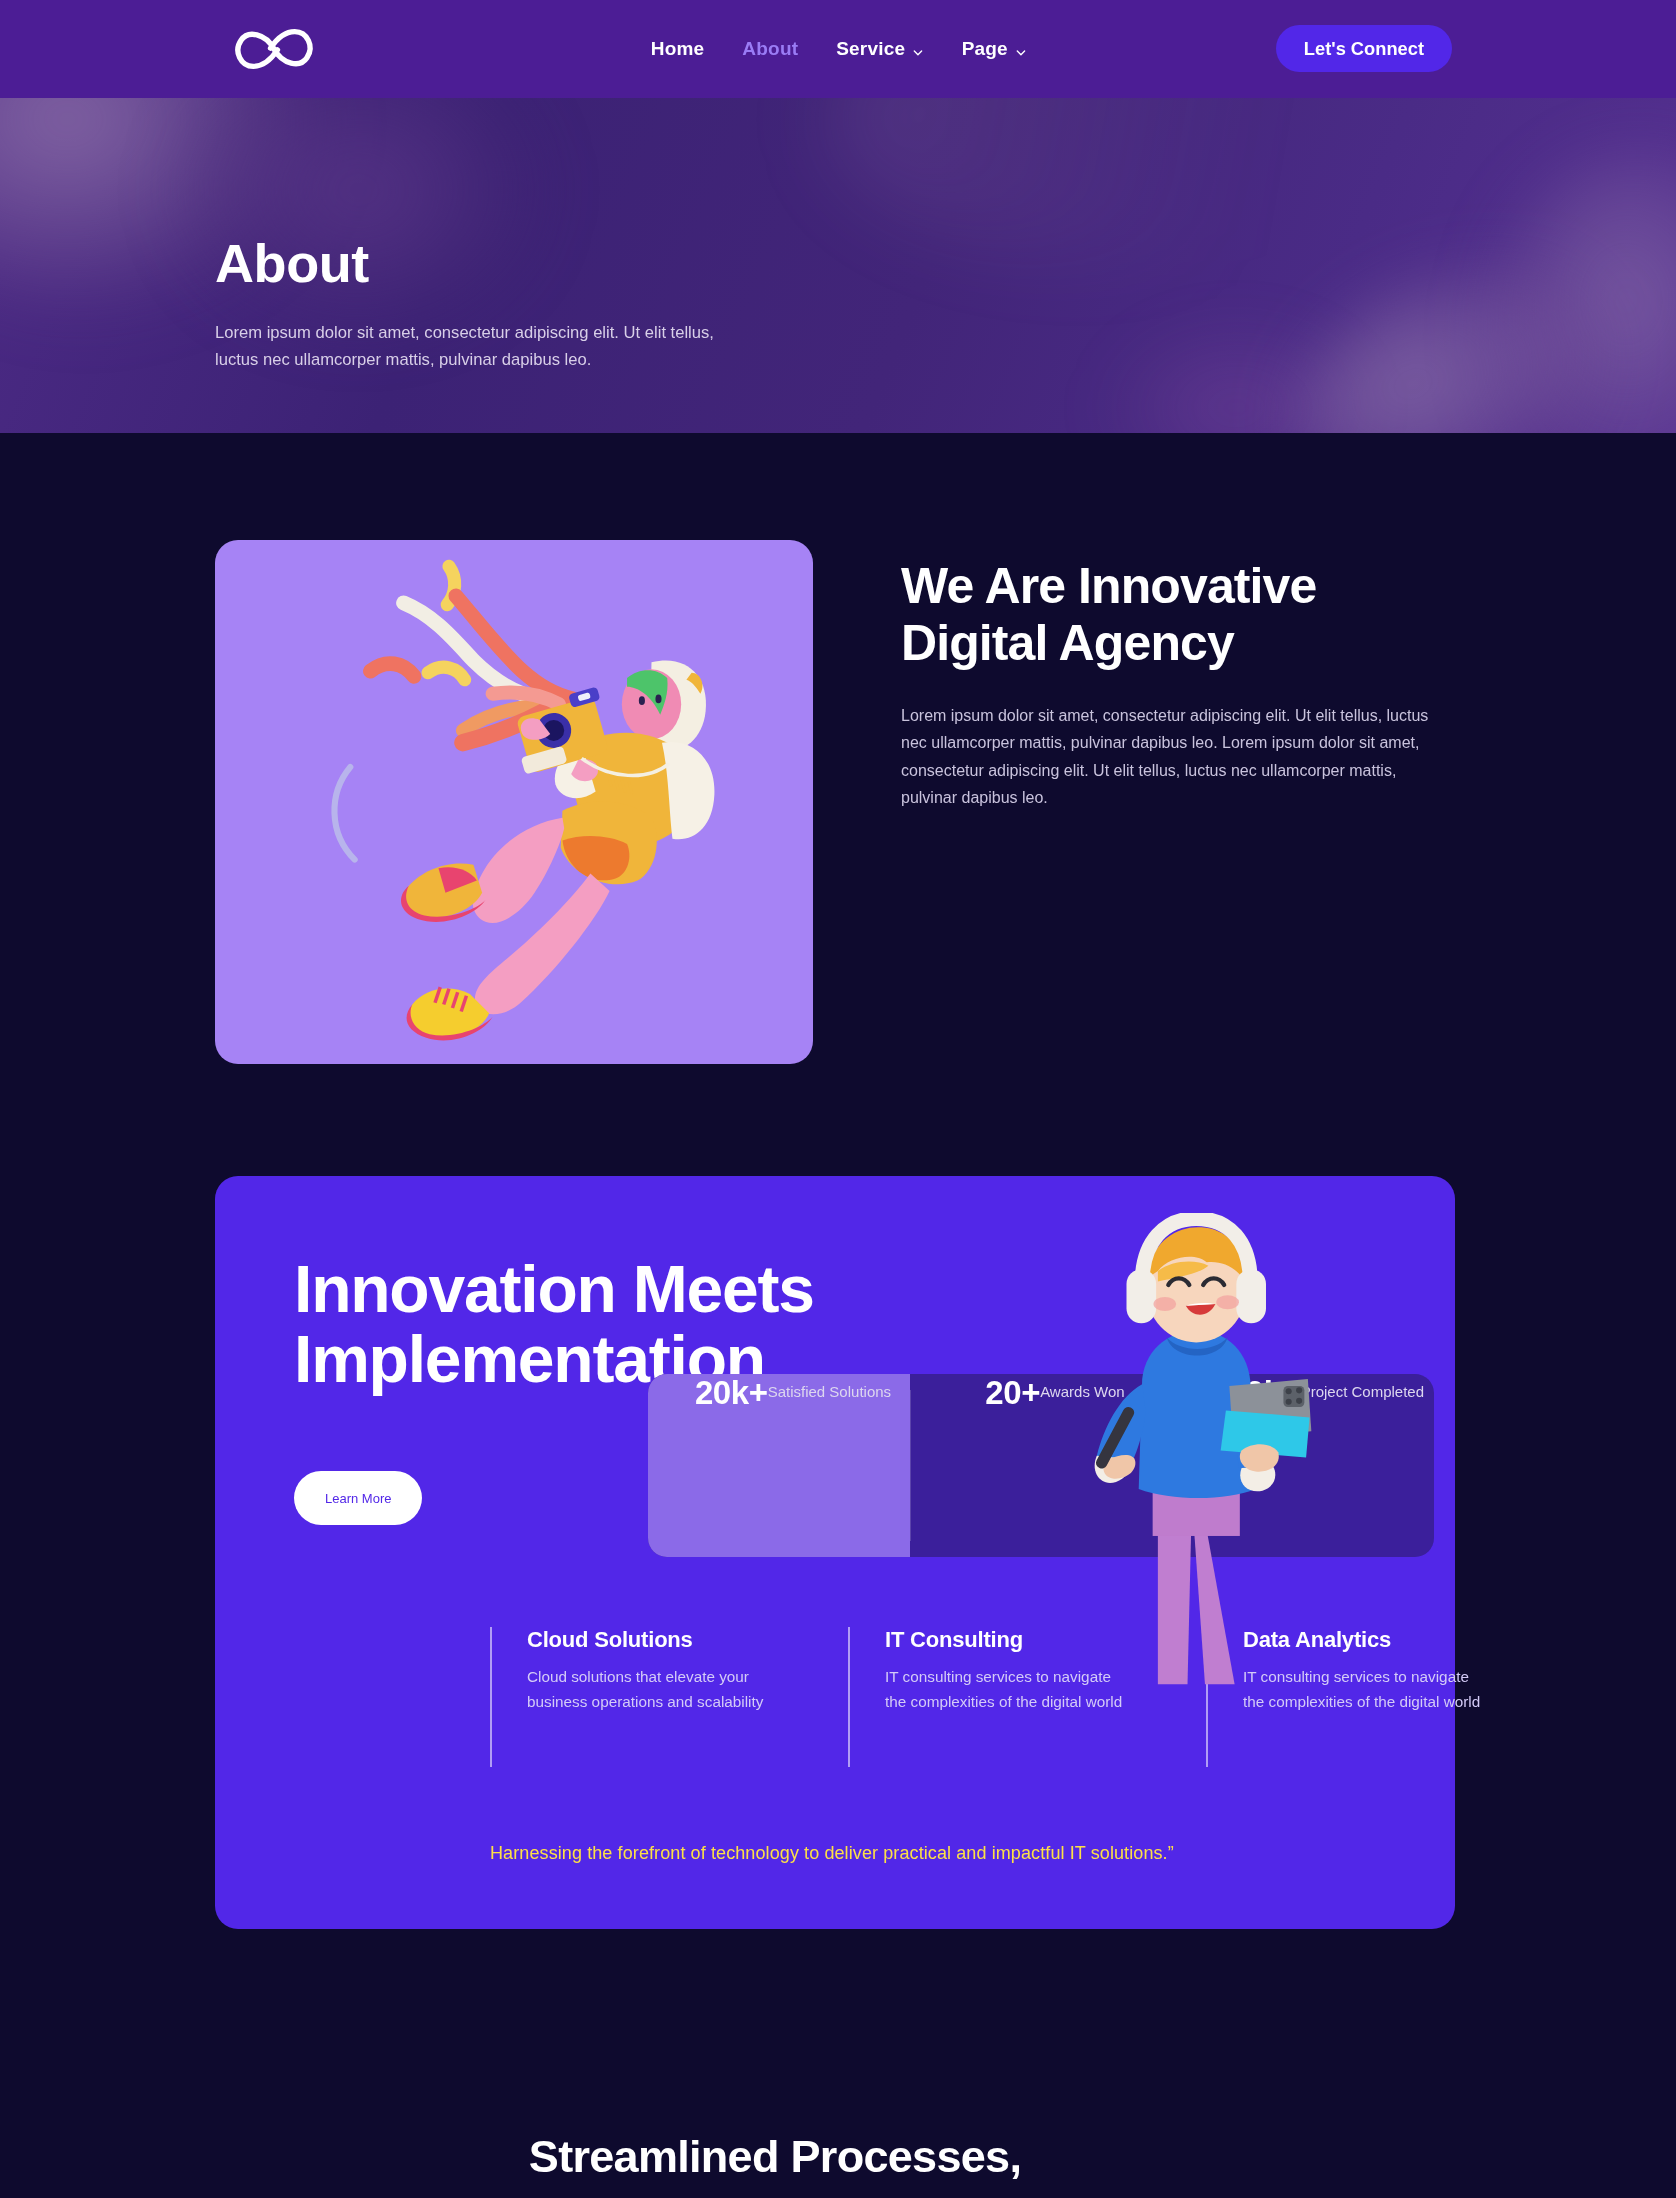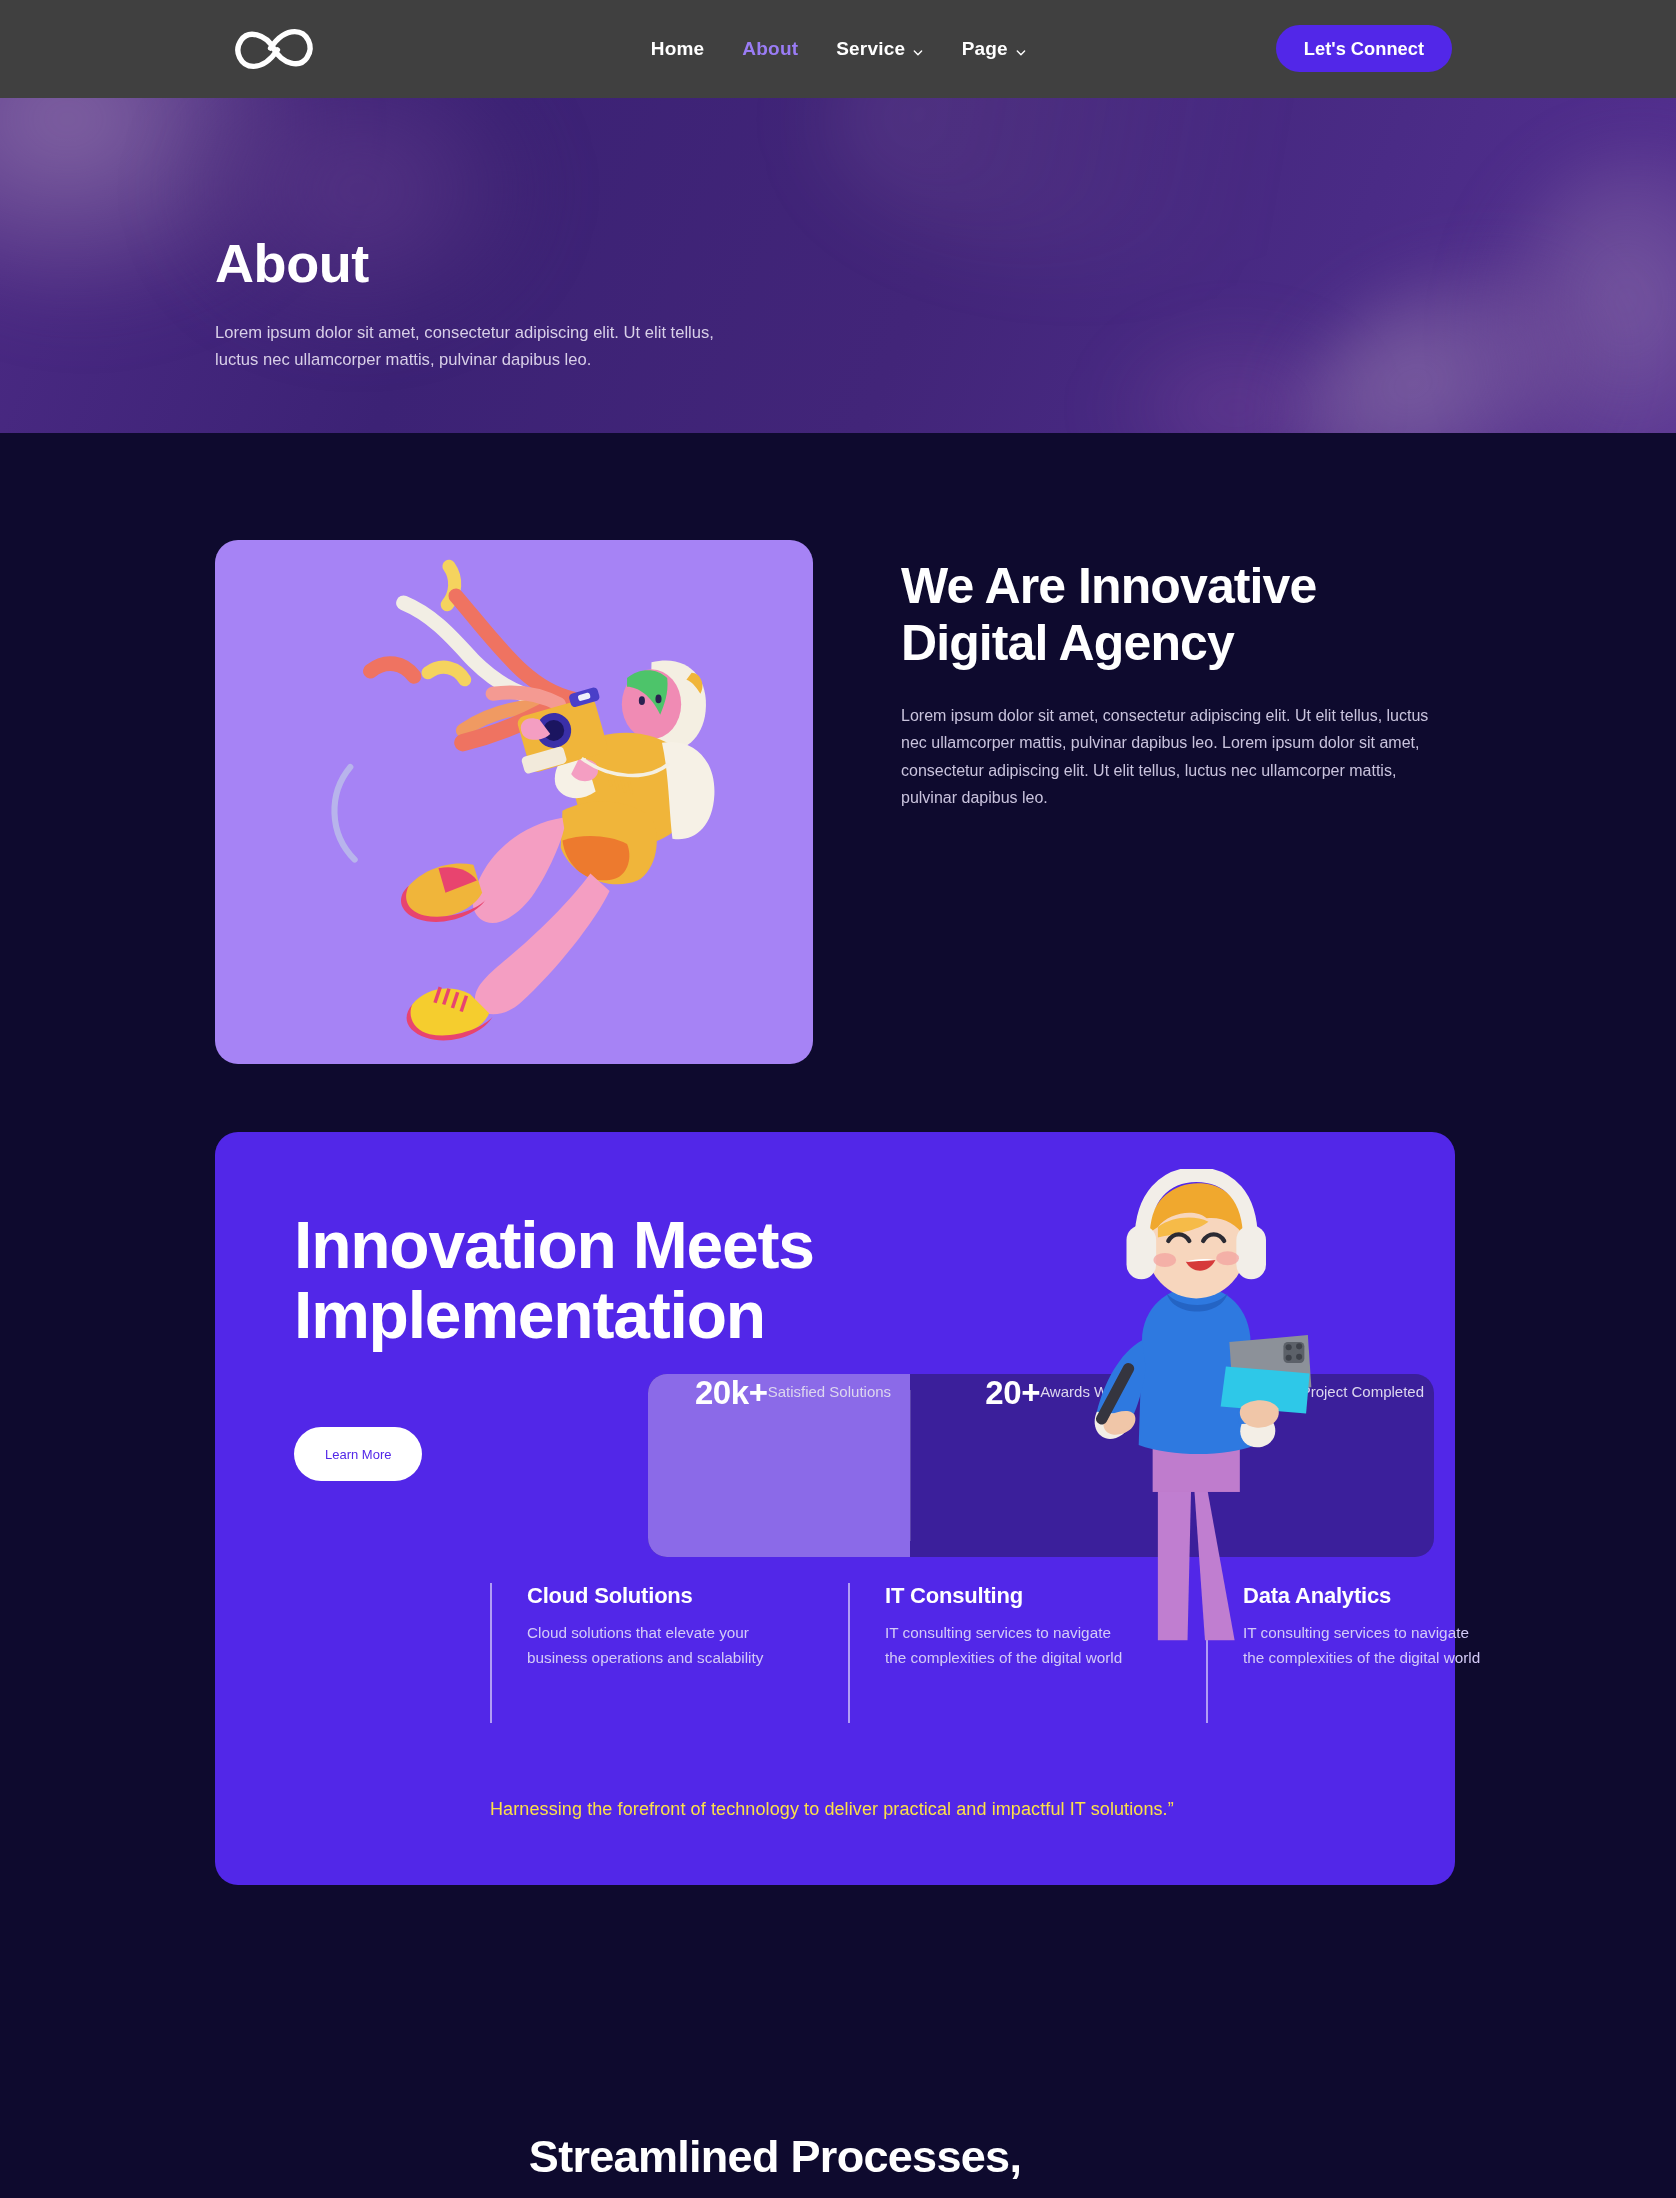--- a/index.html
+++ b/index.html
@@ -8,21 +8,21 @@
     background:#0e0a2e;
     font-family:"Liberation Sans", sans-serif;
     -webkit-font-smoothing:antialiased;
   }
   body { width:1677px; min-height:2198px; overflow-x:hidden; }
 
   
   .header {
     position:relative; z-index:30;
     height:98px; width:1677px;
-    background:#404040;
+    background:#4c1d95;
     display:flex; align-items:center;
   }
   .logo-wrap { position:absolute; left:225px; top:23px; width:98px; height:52px; }
   .nav {
     position:absolute; left:50%; top:0; transform:translateX(-50%);
     height:98px; display:flex; align-items:center; gap:0px;
   }
   .nav-item {
     color:#ffffff; font-size:19px; font-weight:700; letter-spacing:0.2px;
     padding:0 19px; display:flex; align-items:center; gap:7px;
@@ -78,21 +78,21 @@
   }
   .stats-cell { flex:1; display:flex; flex-direction:row; justify-content:center; padding-left:28px; position:relative; }
   .stats-cell + .stats-cell::before {
     content:""; position:absolute; left:0; top:15.7px; bottom:15.7px; width:0.9px; background:rgba(255,255,255,.17);
   }
   .stats-cell.highlight { background:#8b6ae8; border-radius:19px 0 0 19px; }
   .stat-num { font-size:33px; font-weight:700; color:#fff; letter-spacing:-0.4px; }
   .stat-label { margin-top:8.7px; font-size:15px; color:#ddd7ef; }
 
   
-  .section-innov { position:relative; margin-top:68px; height:769px; }
+  .section-innov { position:relative; margin-top:112px; height:769px; }
   .innov-box {
     position:relative; width:1240px; min-height:753px;
     border-radius:23px; background:#5227e8; overflow:visible;
   }
   .innov-title {
     position:absolute; left:79px; top:79px;
     font-size:66px; line-height:1.06; font-weight:700; color:#fff; letter-spacing:-1.2px;
   }
   .btn-learn {
     position:absolute; left:79px; top:295px;

